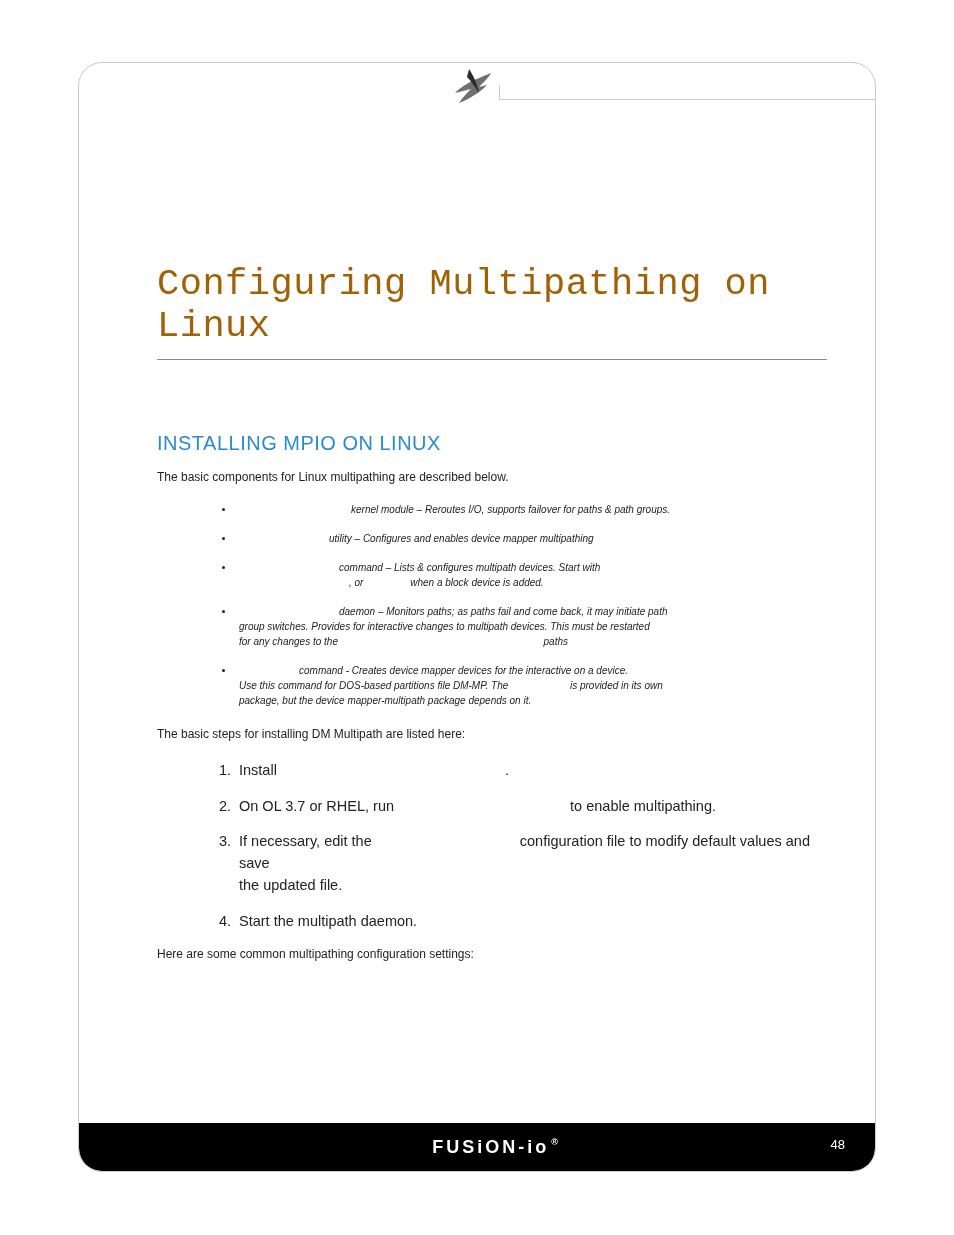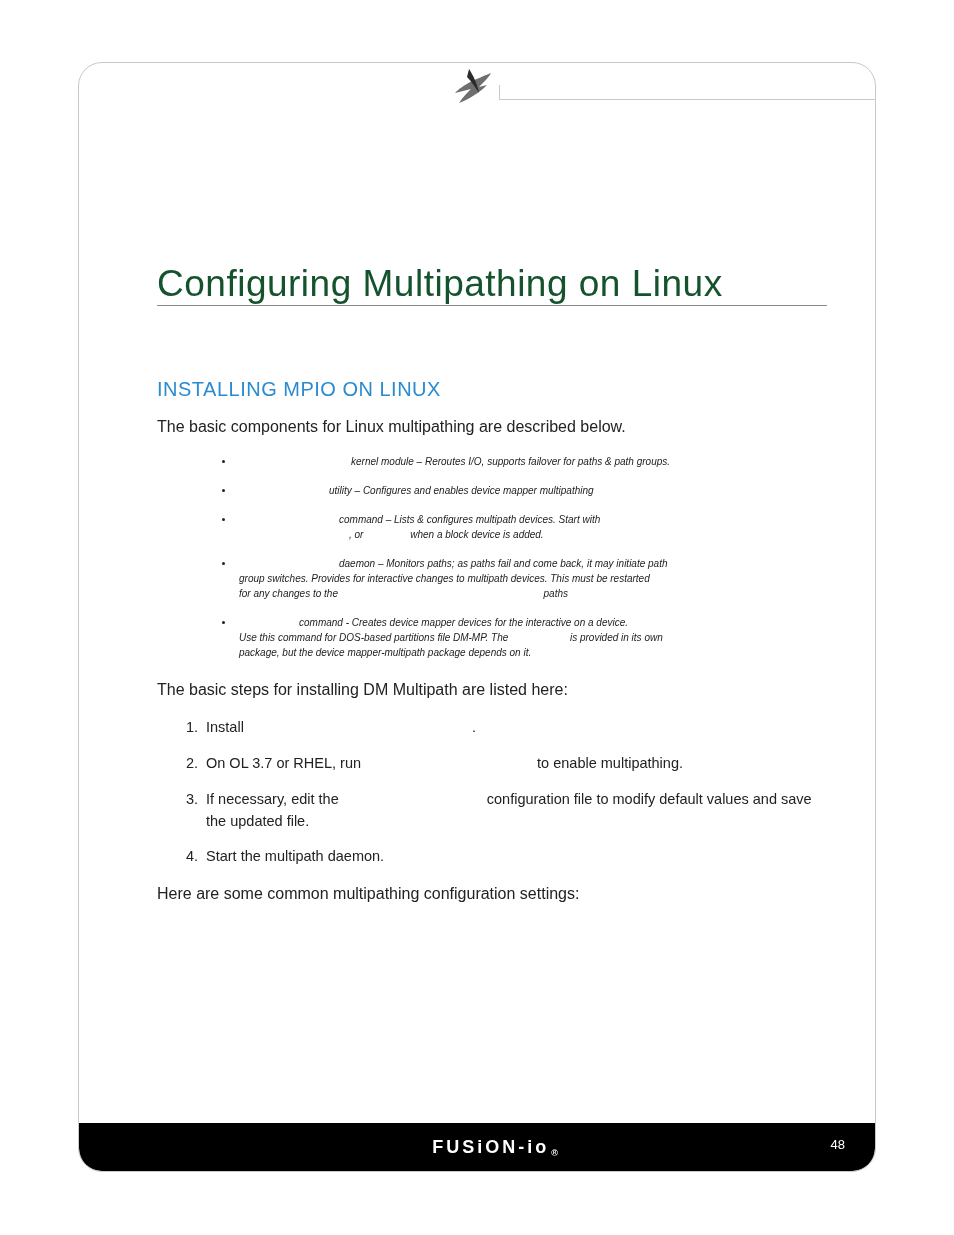--- a/index.html
+++ b/index.html
@@ -47,24 +47,24 @@
   .content {
     position: absolute;
     left: 78px;
     right: 48px;
     top: 200px;
   }
   h1.title {
     font-weight: 300;
     font-size: 37px;
     letter-spacing: 0.5px;
-    color: #14532d;
-    font-family: Liberation Sans, sans-serif;
+    color: #a16207;
+    font-family: Liberation Mono, monospace;
     font-stretch: condensed;
-    margin-bottom: 0;
+    margin-bottom: 12px;
   }
   .hr {
     border: none;
     border-top: 1px solid #8a8a8a;
     margin-bottom: 72px;
   }
   h2.section {
     font-weight: 400;
     font-size: 20px;
     letter-spacing: 0.5px;
@@ -77,39 +77,39 @@
   h3.subsection {
     font-weight: 400;
     font-size: 16px;
     color: #2a8bd0;
     font-family: "Segoe UI Light", "Helvetica Neue Light", "Arial Narrow", sans-serif;
     font-stretch: condensed;
     margin-top: 18px;
     margin-bottom: 6px;
   }
   p.body {
-    font-size: 16px;
+    font-size: 12px;
     line-height: 1.45;
     margin-bottom: 16px;
   }
   
   ul.blist {
     list-style: disc;
     margin: 0 10px 18px 78px;
   }
   ul.blist li {
     font-size: 10px;
     line-height: 1.5;
     margin-bottom: 14px;
     padding-left: 4px;
     font-style: italic;
   }
   ol.steps {
     list-style: decimal;
-    margin: 0 10px 10px 45px;
+    margin: 0 10px 10px 78px;
   }
   ol.steps li {
     font-size: 14.5px;
     line-height: 1.5;
     margin-bottom: 14px;
     padding-left: 4px;
   }
   .footer {
     position: absolute;
     left: 0; right: 0; bottom: 0;
@@ -122,21 +122,21 @@
     border-bottom-left-radius: 22px;
     border-bottom-right-radius: 22px;
   }
   .footer .brand {
     font-family: "Arial", sans-serif;
     font-size: 18px;
     letter-spacing: 3px;
     font-weight: 600;
     text-transform: uppercase;
     display: inline-flex;
-    align-items: flex-end;
+    align-items: flex-start;
     margin-left: 36px;
   }
   .footer .brand .dot-i { text-transform: lowercase; }
   .footer .brand .reg { font-size: 9px; vertical-align: super; letter-spacing: 0; margin-left: 2px; }
   .footer .pagenum {
     position: absolute;
     right: 30px;
     top: 14px;
     font-size: 13px;
     color: #fff;

